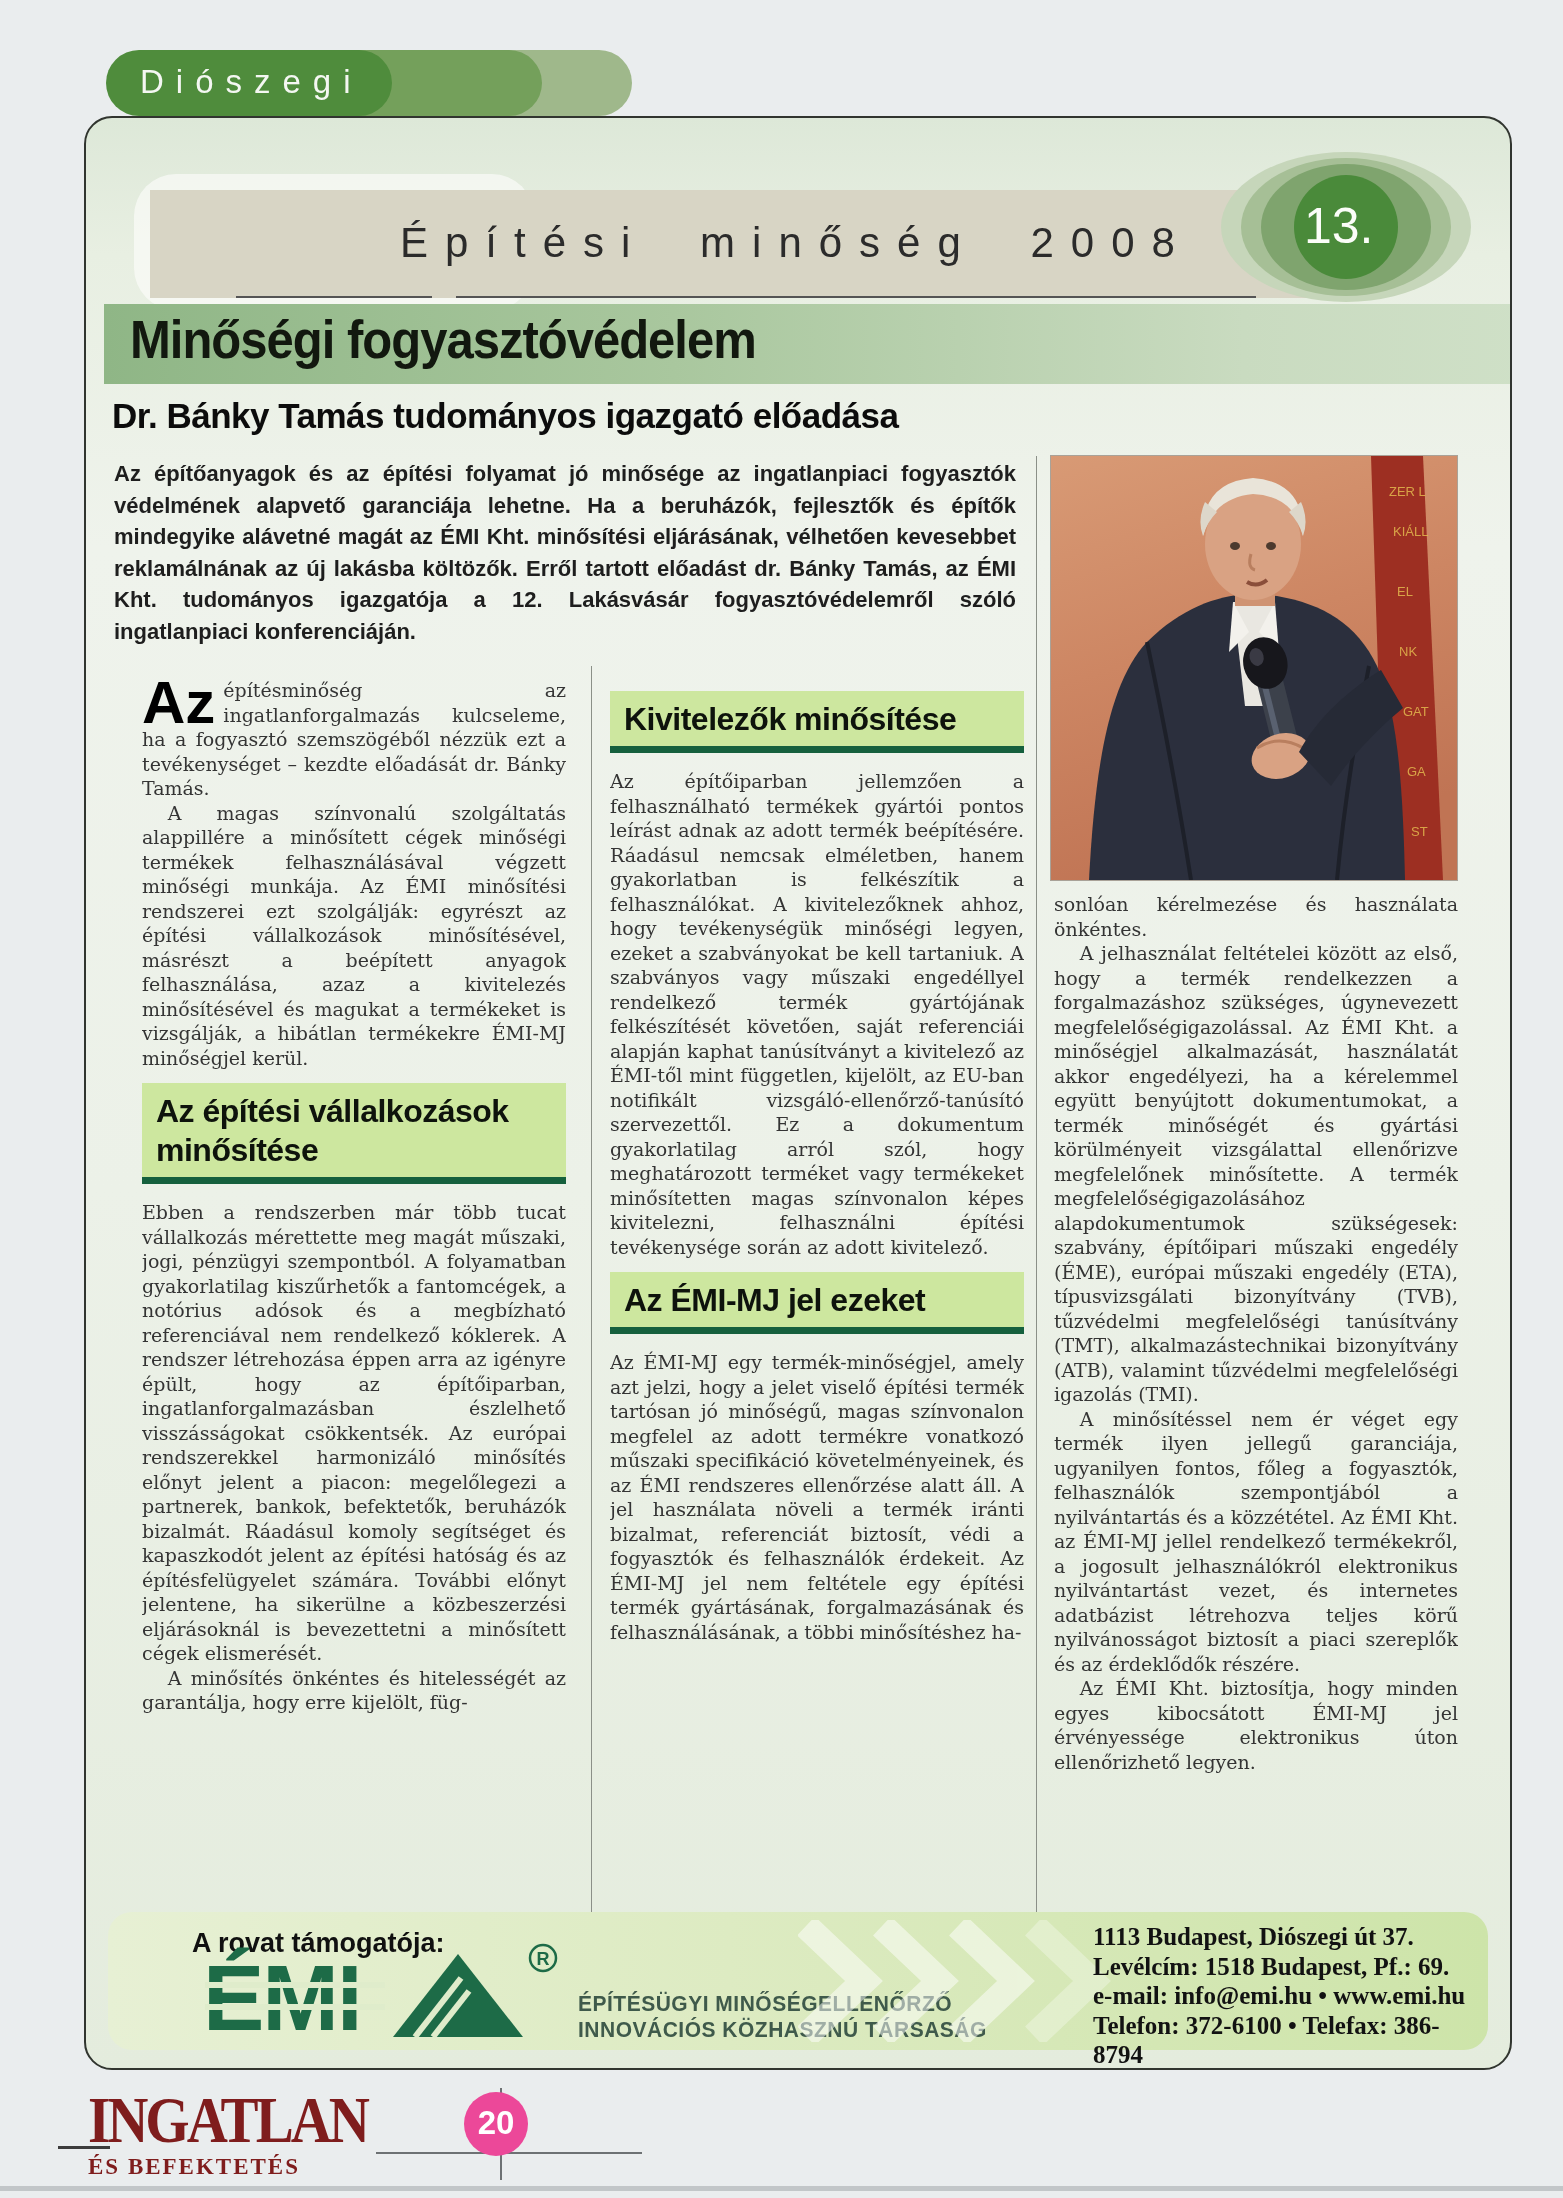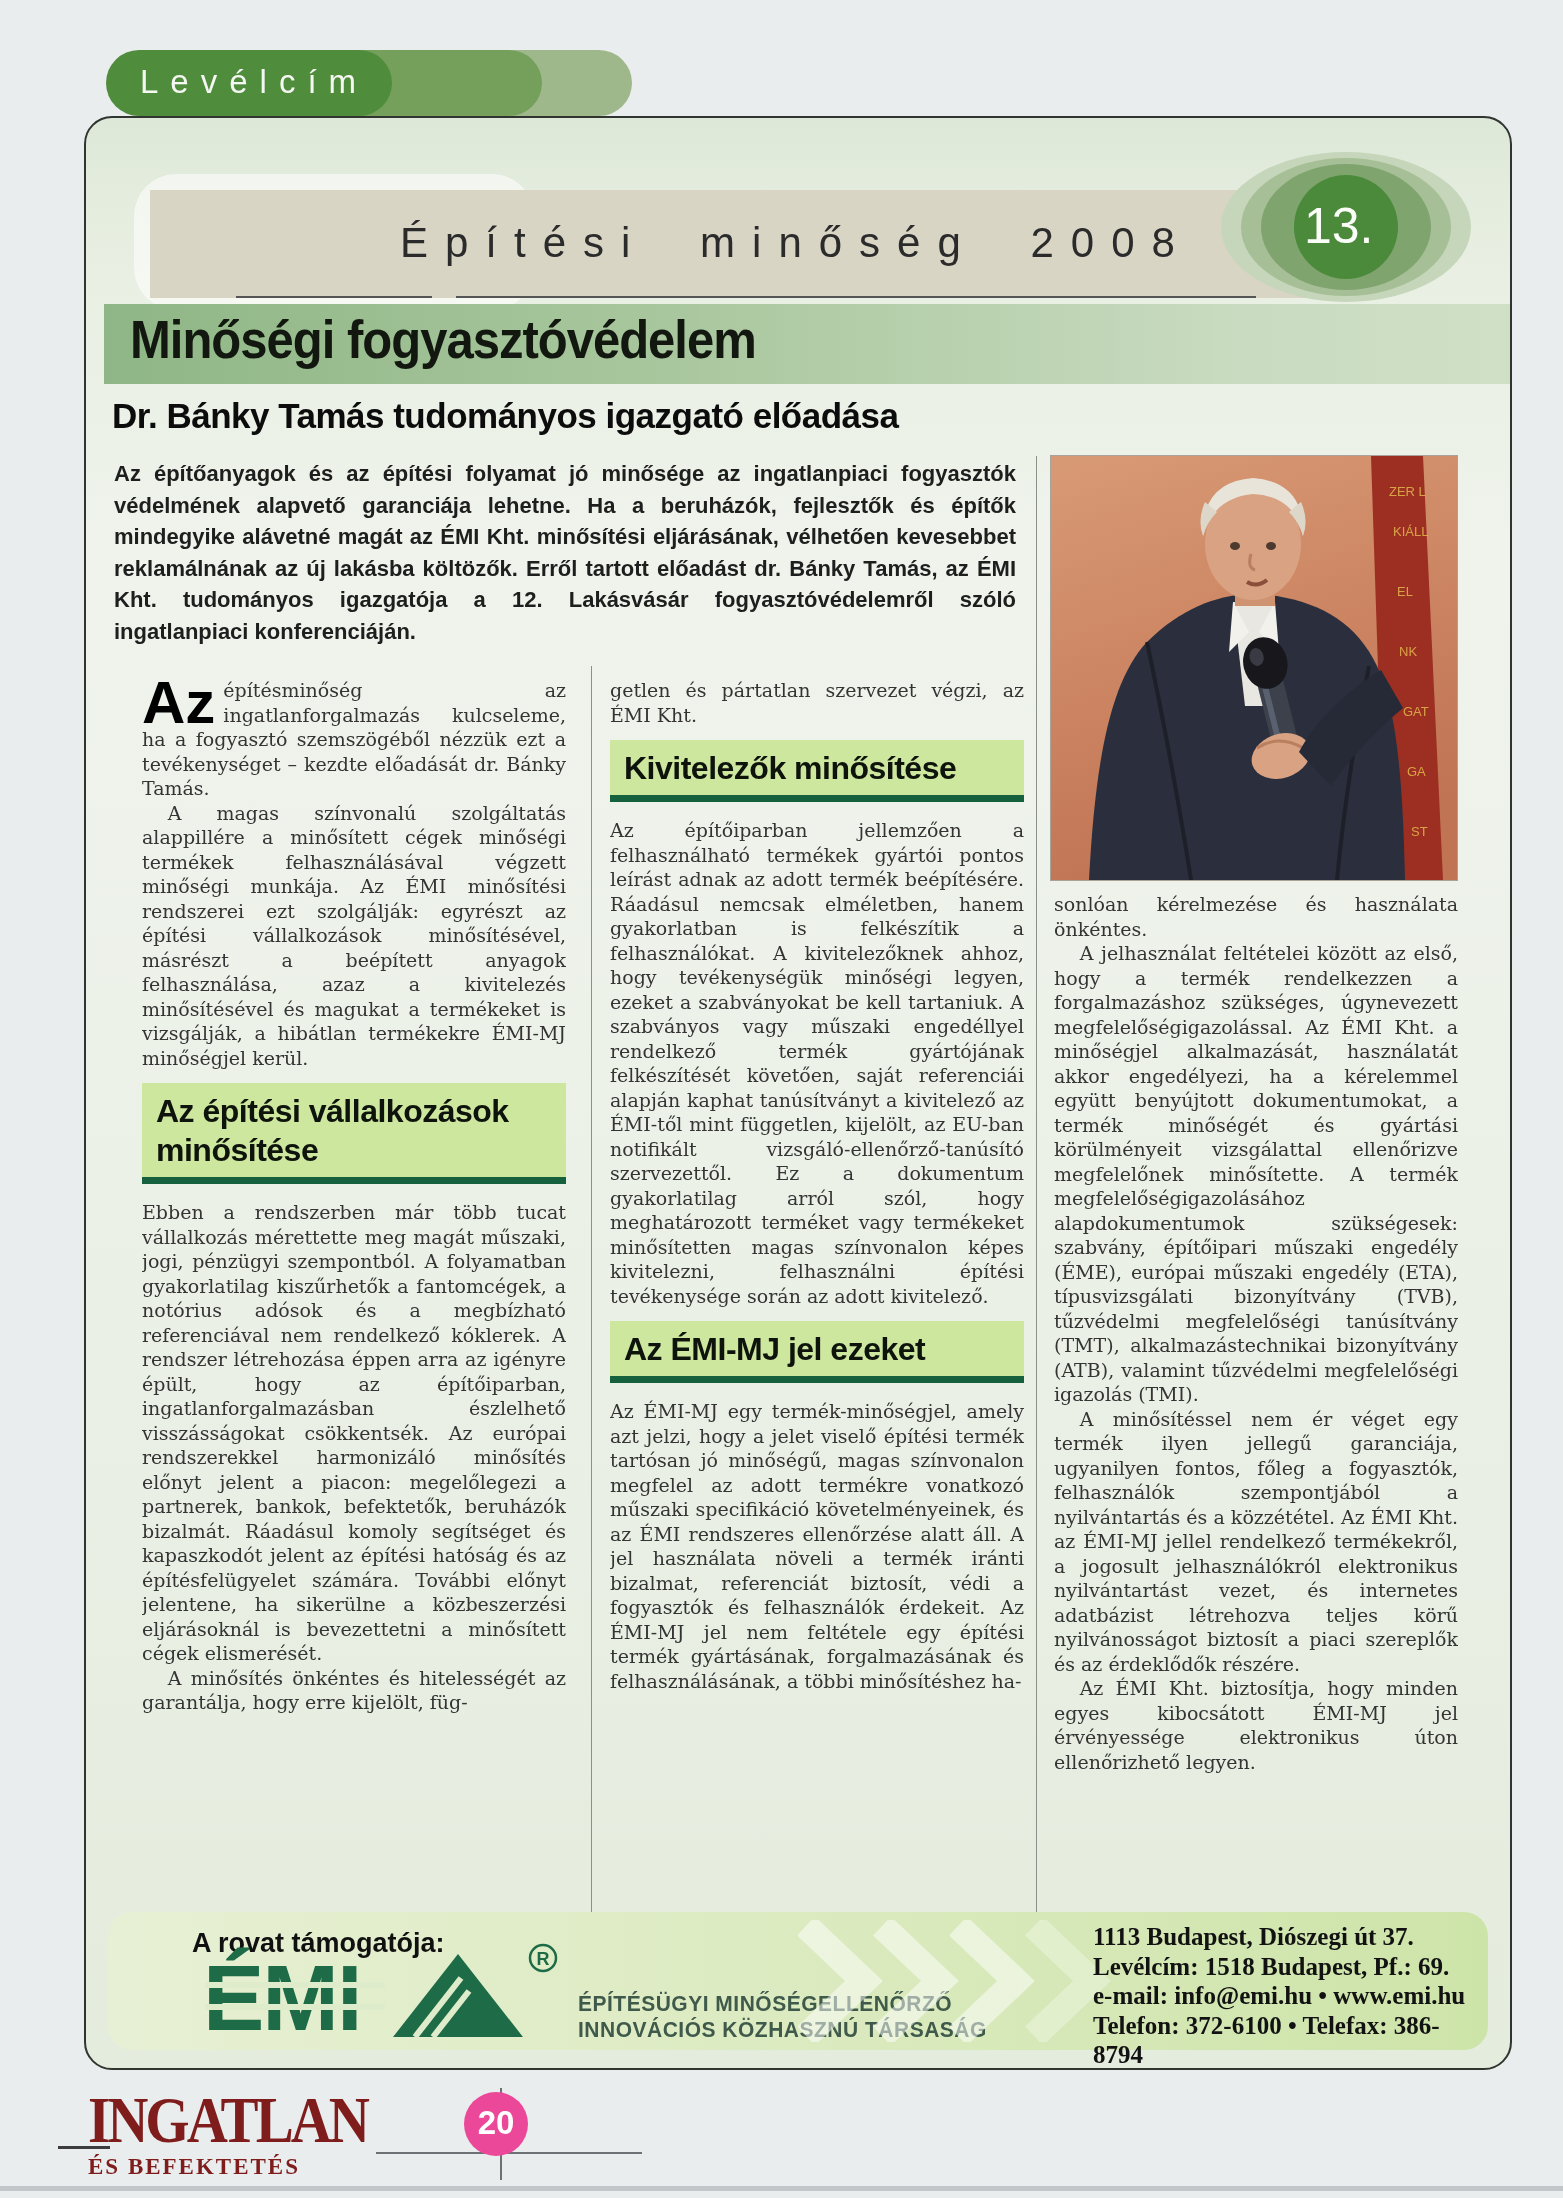--- a/index.html
+++ b/index.html
@@ -108,21 +108,21 @@
        font-weight:700;font-size:33px;}
   .bottom-line{left:0;top:2186px;width:1563px;height:5px;background:#c2c6c8;}
 </style>
 </head>
 <body>
 
 <div class="abs cat-badge">
   <div class="pill pill-light"></div>
   <div class="pill pill-mid"></div>
   <div class="pill pill-dark"></div>
-  <div class="label">Levélcím</div>
+  <div class="label">Diószegi</div>
 </div>
 
 <div class="abs box">
 
   <div class="band-white"></div>
   <div class="band">
     <div class="band-title">Építési minőség 2008</div>
   </div>
   <div class="band-rule r1"></div>
   <div class="band-rule r2"></div>
@@ -199,21 +199,20 @@
 
   <div class="col col1">
     <p><span class="dropcap">Az</span><span>építésminőség az ingatlanforgalmazás kulcseleme, ha a fogyasztó szemszögéből nézzük ezt a tevékenységet – kezdte előadását dr. Bánky Tamás.</span></p>
     <p class="ind">A magas színvonalú szolgáltatás alappillére a minősített cégek minőségi termékek felhasználásával végzett minőségi munkája. Az ÉMI minősítési rendszerei ezt szolgálják: egyrészt az építési vállalkozások minősítésével, másrészt a beépített anyagok felhasználása, azaz a kivitelezés minősítésével és magukat a termékeket is vizsgálják, a hibátlan termékekre ÉMI-MJ minőségjel kerül.</p>
     <div class="col-heading">Az építési vállalkozások minősítése</div>
     <p>Ebben a rendszerben már több tucat vállalkozás mérettette meg magát műszaki, jogi, pénzügyi szempontból. A folyamatban gyakorlatilag kiszűrhetők a fantomcégek, a notórius adósok és a megbízható referenciával nem rendelkező kóklerek. A rendszer létrehozása éppen arra az igényre épült, hogy az építőiparban, ingatlanforgalmazásban észlelhető visszásságokat csökkentsék. Az európai rendszerekkel harmonizáló minősítés előnyt jelent a piacon: megelőlegezi a partnerek, bankok, befektetők, beruházók bizalmát. Ráadásul komoly segítséget és kapaszkodót jelent az építési hatóság és az építésfelügyelet számára. További előnyt jelentene, ha sikerülne a közbeszerzési eljárásoknál is bevezettetni a minősített cégek elismerését.</p>
     <p class="ind">A minősítés önkéntes és hitelességét az garantálja, hogy erre kijelölt, füg-</p>
   </div>
 
   <div class="col col2">
-    <p>getlen és pártatlan szervezet végzi, az ÉMI Kht.</p>
     <div class="col-heading">Kivitelezők minősítése</div>
     <p>Az építőiparban jellemzően a felhasználható termékek gyártói pontos leírást adnak az adott termék beépítésére. Ráadásul nemcsak elméletben, hanem gyakorlatban is felkészítik a felhasználókat. A kivitelezőknek ahhoz, hogy tevékenységük minőségi legyen, ezeket a szabványokat be kell tartaniuk. A szabványos vagy műszaki engedéllyel rendelkező termék gyártójának felkészítését követően, saját referenciái alapján kaphat tanúsítványt a kivitelező az ÉMI-től mint független, kijelölt, az EU-ban notifikált vizsgáló-ellenőrző-tanúsító szervezettől. Ez a dokumentum gyakorlatilag arról szól, hogy meghatározott terméket vagy termékeket minősítetten magas színvonalon képes kivitelezni, felhasználni építési tevékenysége során az adott kivitelező.</p>
     <div class="col-heading">Az ÉMI-MJ jel ezeket</div>
     <p>Az ÉMI-MJ egy termék-minőségjel, amely azt jelzi, hogy a jelet viselő építési termék tartósan jó minőségű, magas színvonalon megfelel az adott termékre vonatkozó műszaki specifikáció követelményeinek, és az ÉMI rendszeres ellenőrzése alatt áll. A jel használata növeli a termék iránti bizalmat, referenciát biztosít, védi a fogyasztók és felhasználók érdekeit. Az ÉMI-MJ jel nem feltétele egy építési termék gyártásának, forgalmazásának és felhasználásának, a többi minősítéshez ha-</p>
   </div>
 
   <div class="col col3">
     <p>sonlóan kérelmezése és használata önkéntes.</p>
     <p class="ind">A jelhasználat feltételei között az első, hogy a termék rendelkezzen a forgalmazáshoz szükséges, úgynevezett megfelelőségigazolással. Az ÉMI Kht. a minőségjel alkalmazását, használatát akkor engedélyezi, ha a kérelemmel együtt benyújtott dokumentumokat, a termék minőségét és gyártási körülményeit vizsgálattal ellenőrizve megfelelőnek minősítette. A termék megfelelőségigazolásához alapdokumentumok szükségesek: szabvány, építőipari műszaki engedély (ÉME), európai műszaki engedély (ETA), típusvizsgálati bizonyítvány (TVB), tűzvédelmi megfelelőségi tanúsítvány (TMT), alkalmazástechnikai bizonyítvány (ATB), valamint tűzvédelmi megfelelőségi igazolás (TMI).</p>
     <p class="ind">A minősítéssel nem ér véget egy termék ilyen jellegű garanciája, ugyanilyen fontos, főleg a fogyasztók, felhasználók szempontjából a nyilvántartás és a közzététel. Az ÉMI Kht. az ÉMI-MJ jellel rendelkező termékekről, a jogosult jelhasználókról elektronikus nyilvántartást vezet, és internetes adatbázist létrehozva teljes körű nyilvánosságot biztosít a piaci szereplők és az érdeklődők részére.</p>

